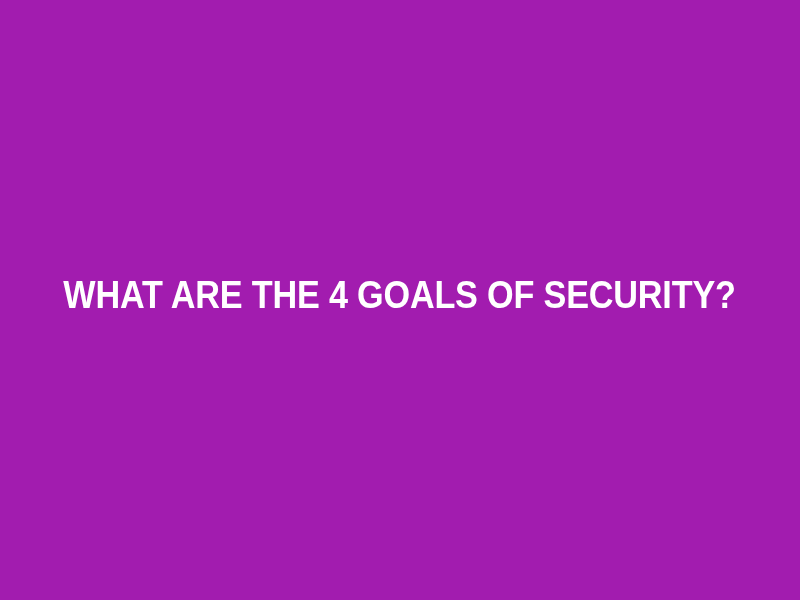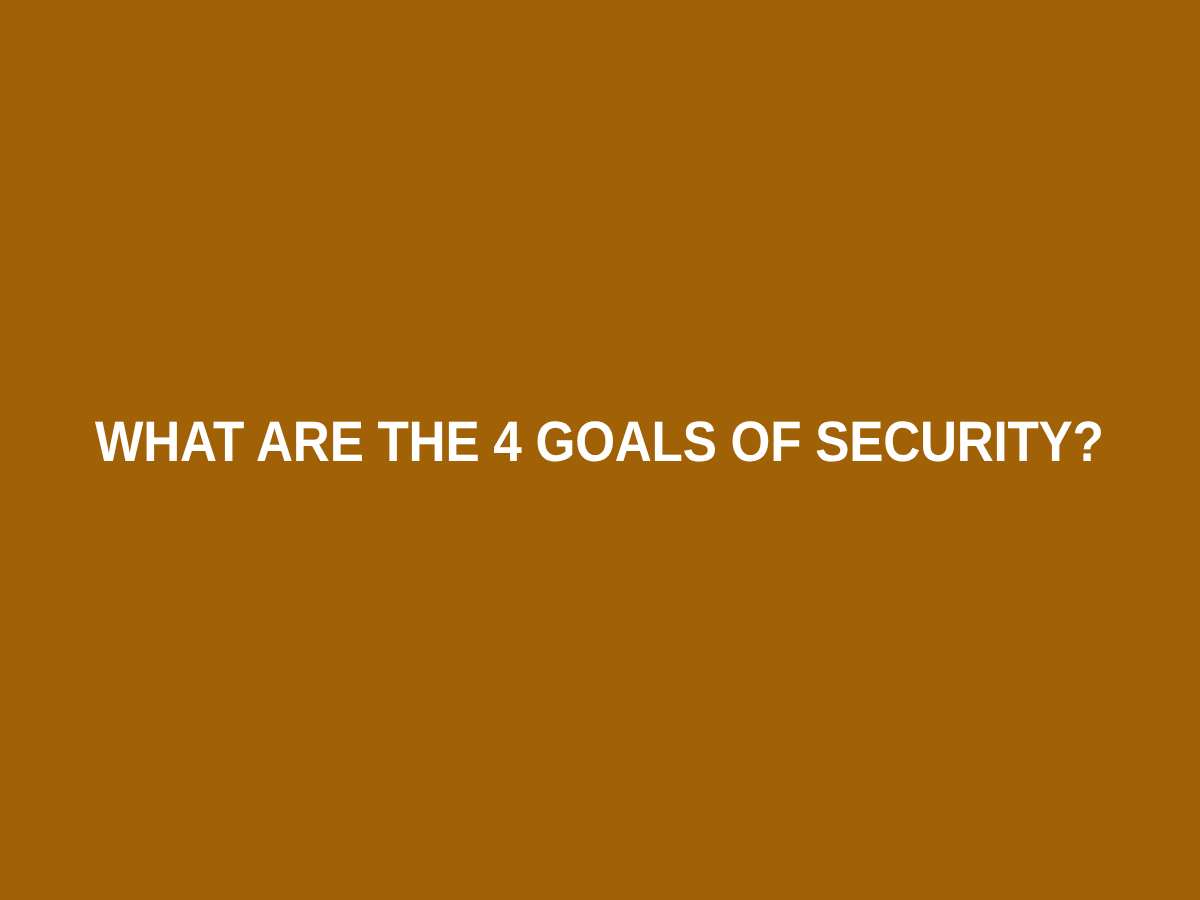--- a/index.html
+++ b/index.html
@@ -49,19 +49,19 @@
     text-transform: uppercase;
     
     transform: scaleX(0.9);
     transform-origin: center center;
     -webkit-font-smoothing: antialiased;
   }
 </style>
 </head>
 <body>
 
-<div class="banner" style="background: #a16207;">
+<div class="banner" style="background: #a21caf;">
 
   <div class="headline-wrap">
     <h1 class="headline" style="color: rgb(255, 255, 255);">WHAT ARE THE 4 GOALS OF SECURITY?</h1>
   </div>
 
 </div>
 
 </body></html>

